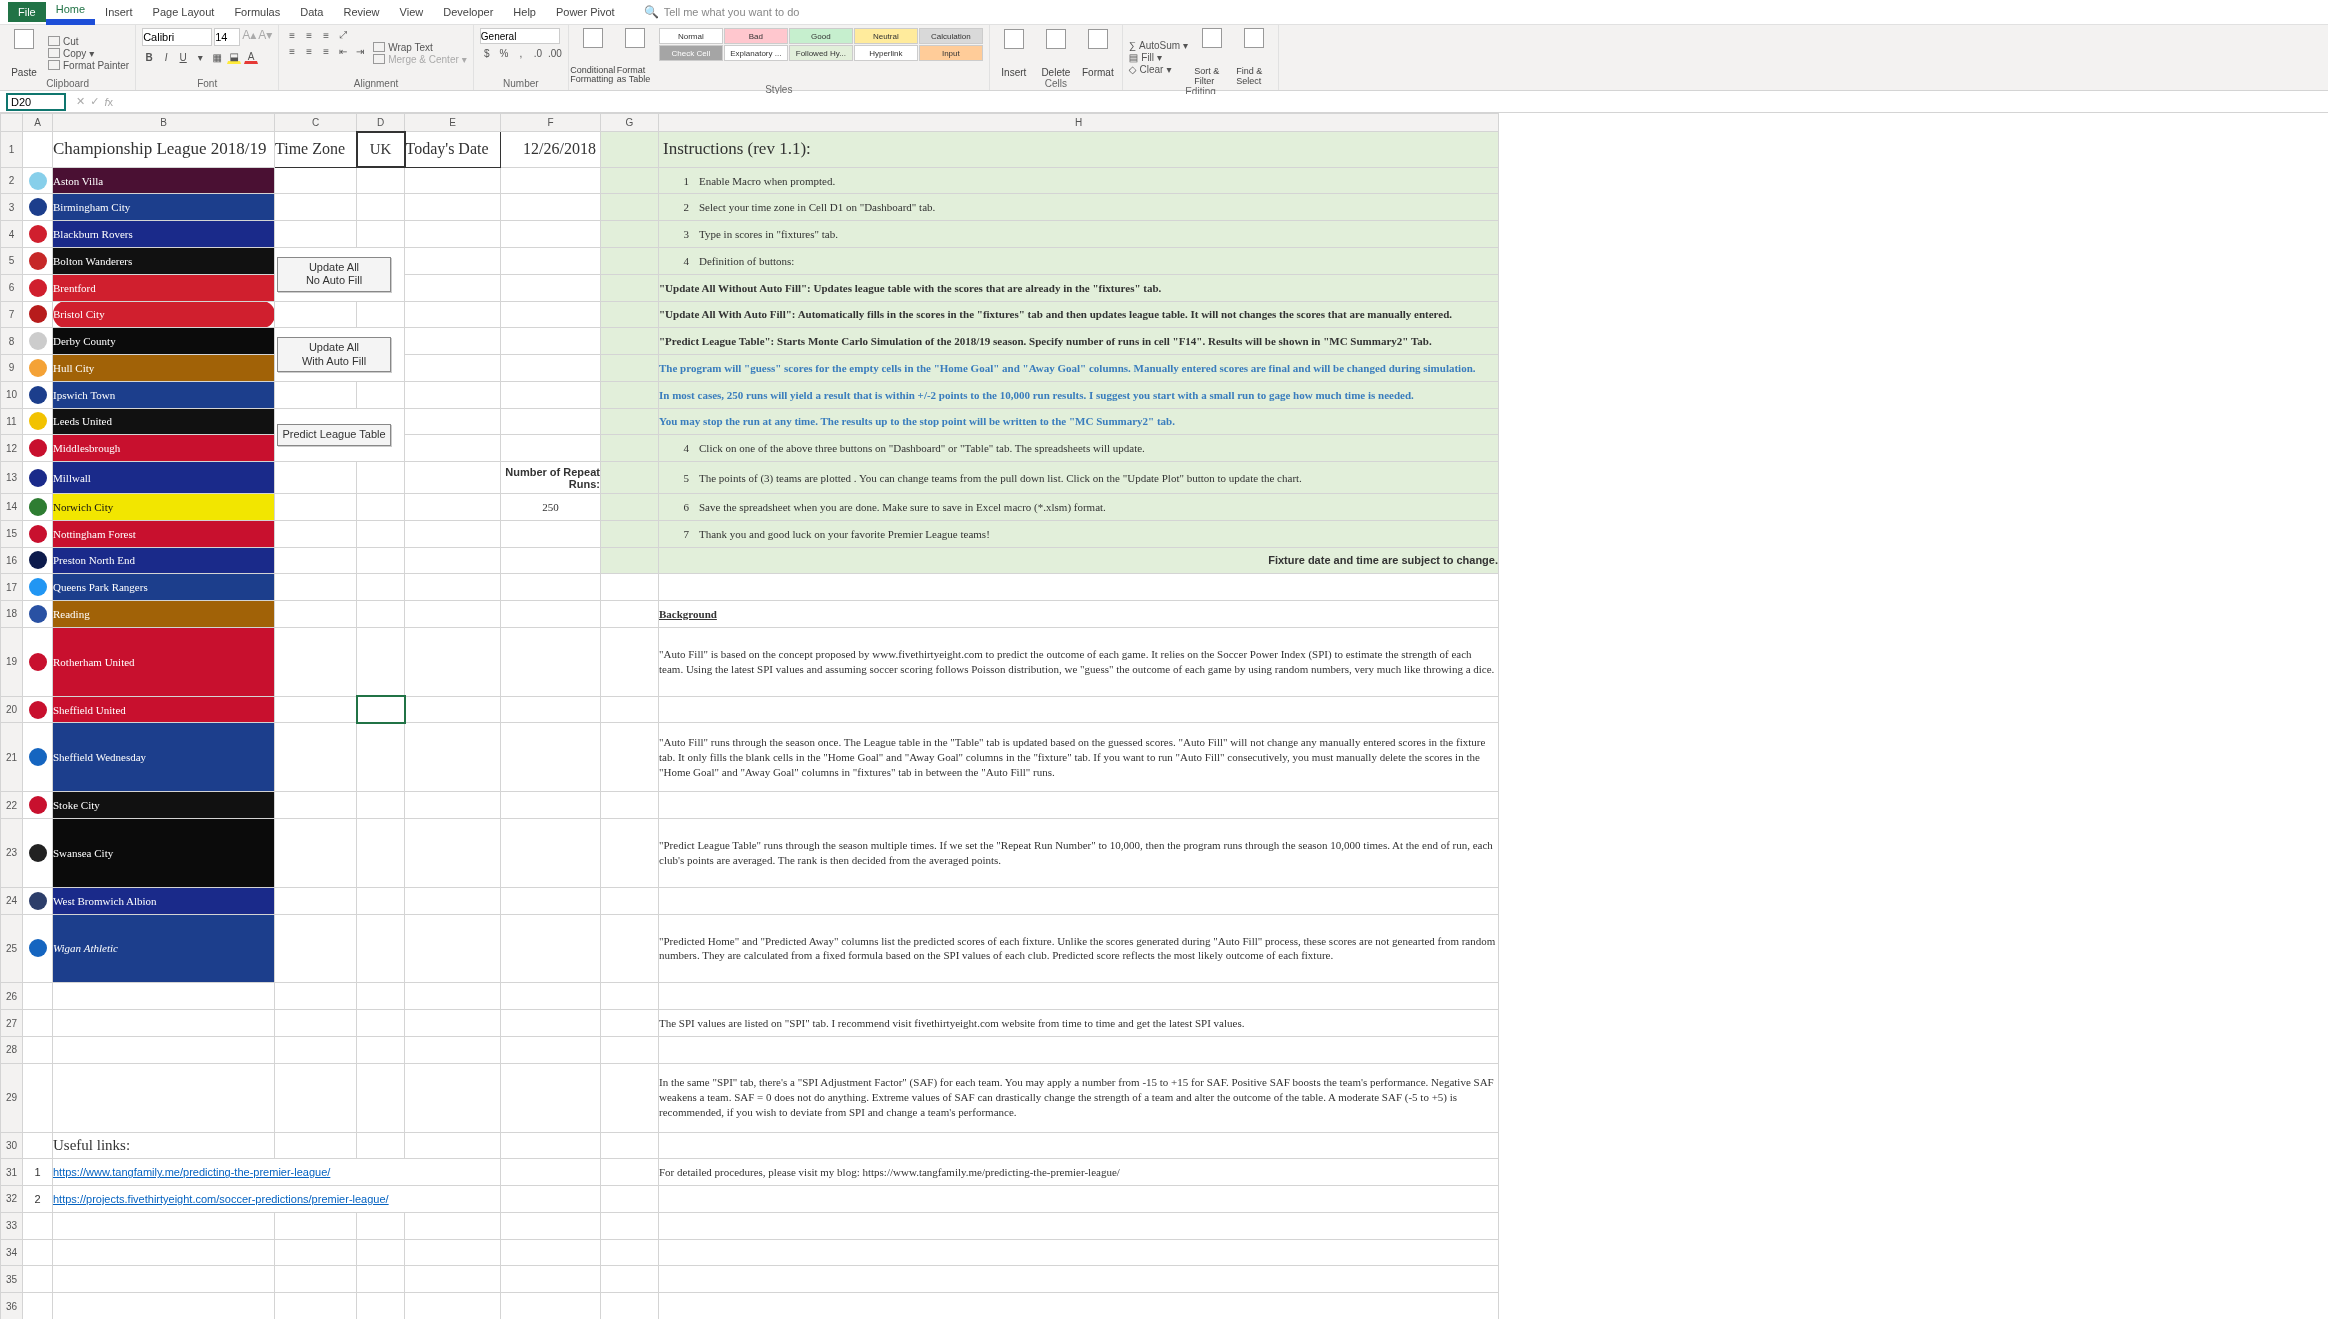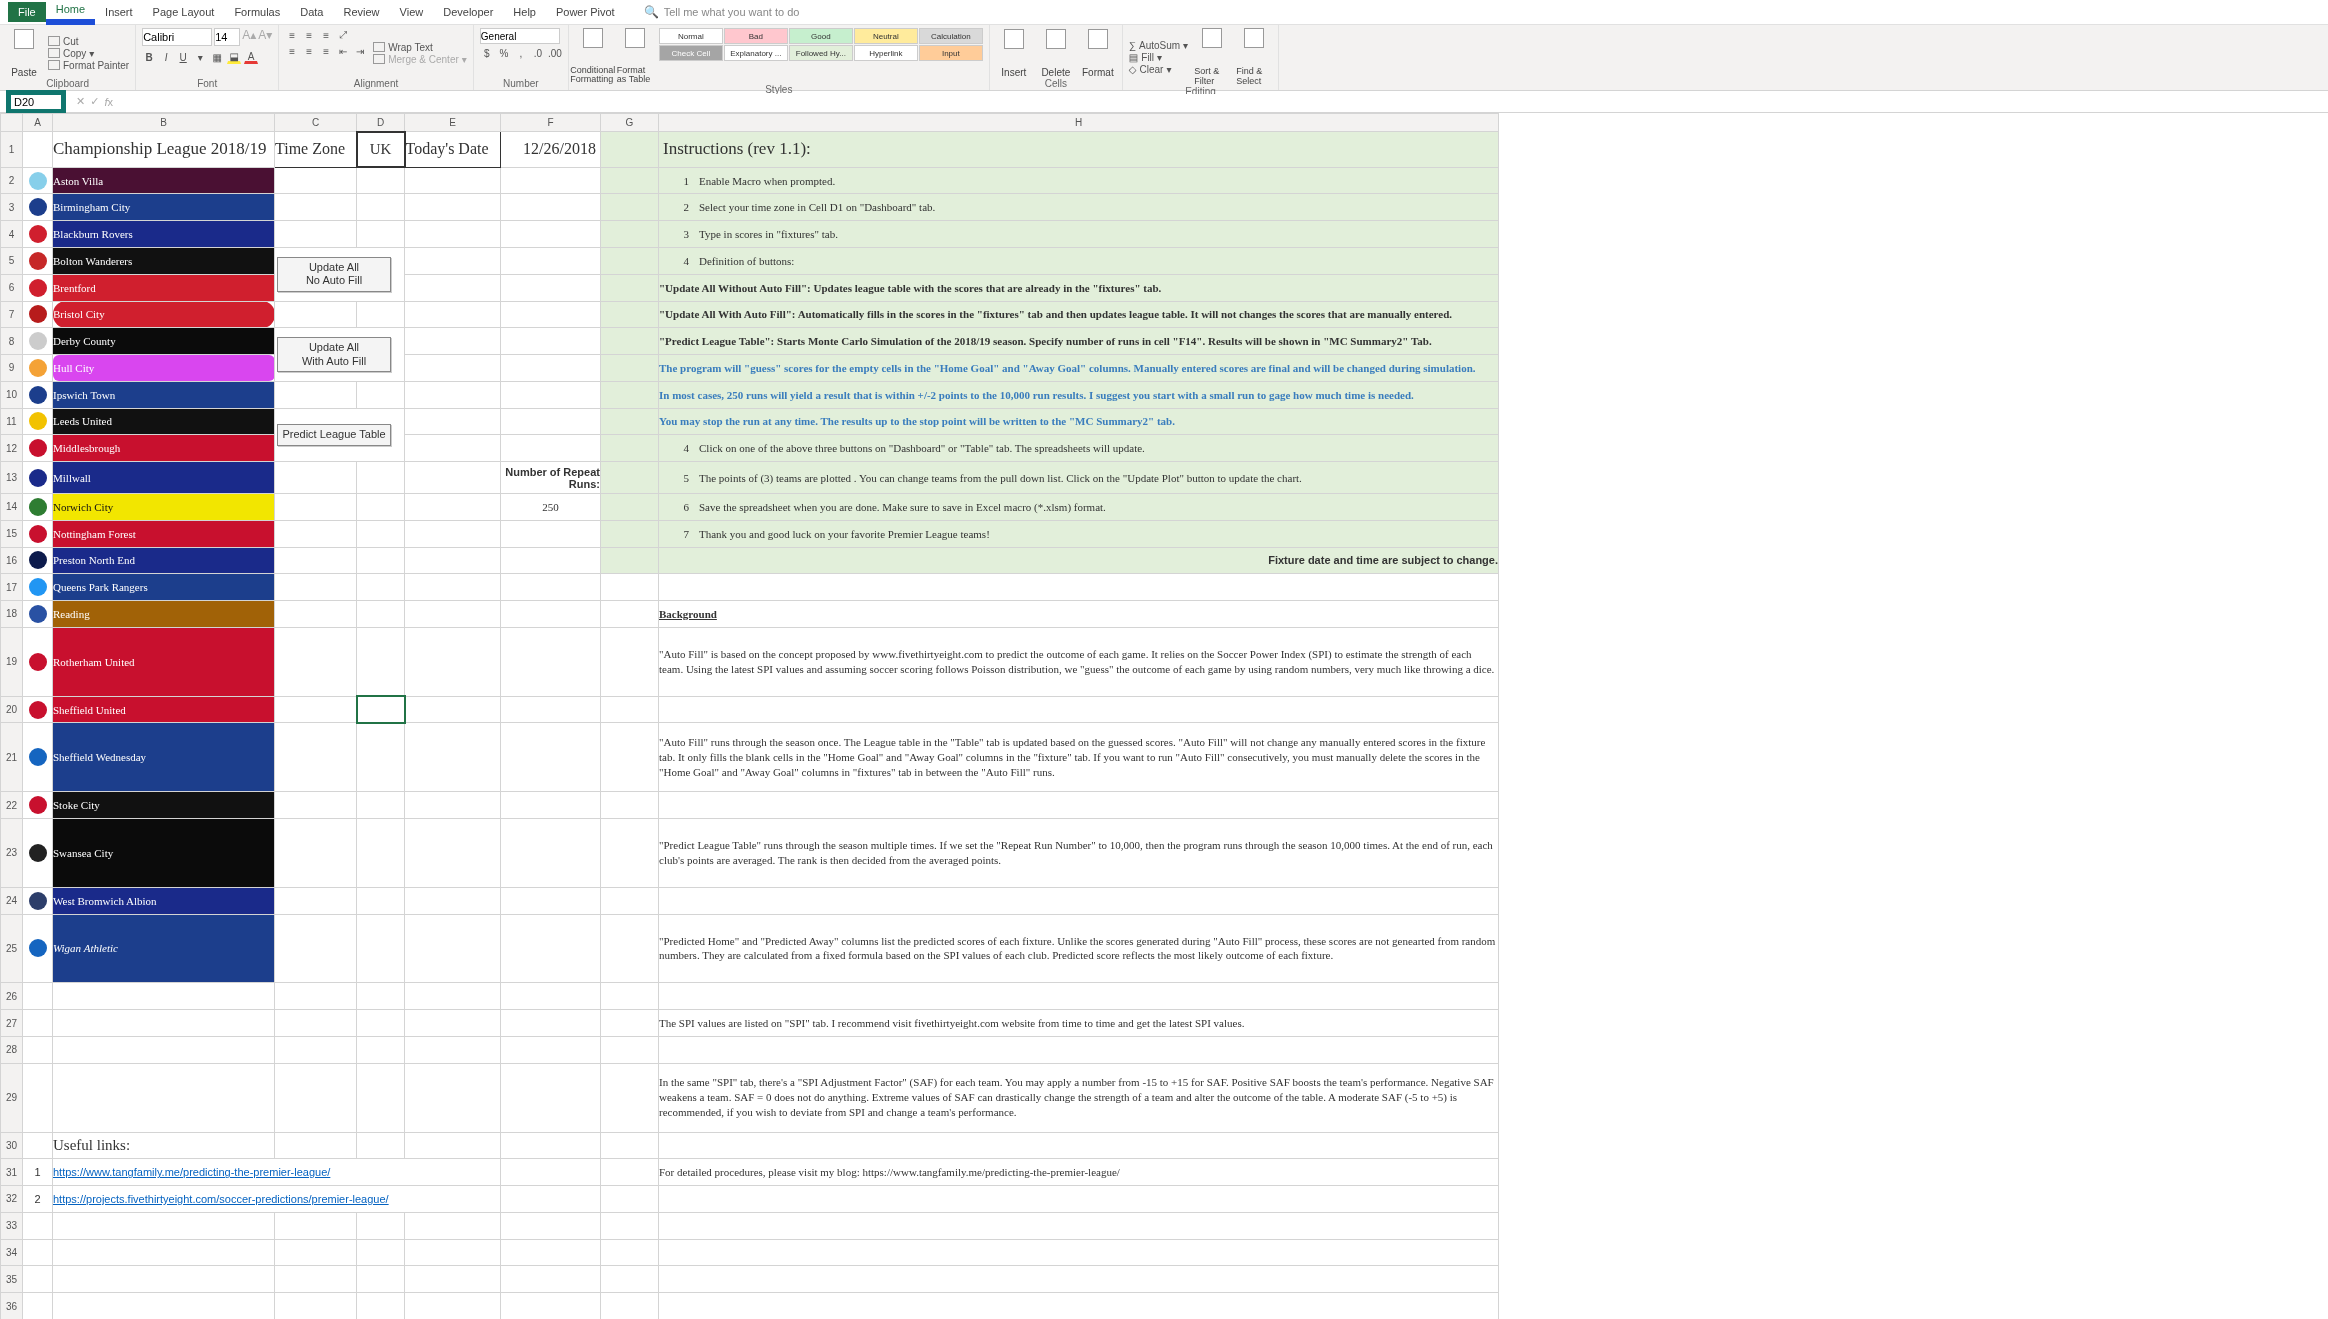--- a/index.html
+++ b/index.html
@@ -25,21 +25,21 @@
 .font-sel { display:flex; gap:2px; margin-bottom:2px;}
 .font-sel input, .font-sel select { font-size:11px; height:18px; border:1px solid #ccc; background:#fff;}
 .icon-row { display:flex; gap:3px;}
 .icon-row span { width:14px; height:14px; display:inline-flex; align-items:center; justify-content:center; font-size:10px; color:#555; border:1px solid transparent;}
 .styles-gal { display:grid; grid-template-columns: repeat(5, 64px); grid-template-rows: 16px 16px; gap:1px;}
 .styles-gal div { border:1px solid #ccc; font-size:8px; display:flex; align-items:center; justify-content:center; padding:0 2px; overflow:hidden;}
 .dim { color:#aaa;}
 
 
 .fbar { display:flex; align-items:center; height:22px; border-bottom:1px solid #d4d4d4; background:#fff;}
-.namebox { width:60px; border:5px solid #0f766e; font-size:11px; padding:1px 3px; margin:0 6px;}
+.namebox { width:60px; border:2px solid #0f766e; font-size:11px; padding:1px 3px; margin:0 6px;}
 .fx-ctrl { display:flex; gap:5px; color:#aaa; font-size:11px; align-items:center; padding:0 4px;}
 .fx-input { flex:1; border:none; font-size:11px; padding:2px;}
 
 
 .sheet-wrap { display:flex; height: calc(100vh - 24px - 66px - 22px); overflow:auto; position:relative;}
 .sheet { border-collapse:collapse; table-layout:fixed;}
 .sheet th, .sheet td { border:1px solid #d4d4d4; font-size:11px; padding:0; height:21px; vertical-align:middle; background:#fff; overflow:hidden;}
 .sheet thead th { background:#f3f2f1; font-weight:normal; text-align:center; height:18px; font-size:10px; color:#555;}
 .sheet tbody th { background:#f3f2f1; font-weight:normal; text-align:center; width:22px; font-size:10px; color:#555;}
 .col-A { width:30px;}
@@ -389,21 +389,21 @@
           <td class="col-E"></td>
           <td class="col-F"></td>
           <td class="iG col-G"></td>
           <td class="inst-note col-H">"Predict League Table":  Starts Monte Carlo Simulation of the 2018/19 season.  Specify number of runs in cell "F14".  Results will be shown in "MC Summary2" Tab.</td>
         </tr>
         <tr>
           <th>9</th>
           <td class="col-A" style="text-align: center;">
             <span class="crest" style="background:#f4a236"></span>
           </td>
-          <td class="teamcell col-B" style="background: #d946ef; border-radius: 6px;">Hull City</td>
+          <td class="teamcell col-B" style="background: #a16207;">Hull City</td>
           <td class="col-E"></td>
           <td class="col-F"></td>
           <td class="iG col-G"></td>
           <td class="inst-note blue col-H">The program will "guess" scores for the empty cells in the "Home Goal" and "Away Goal" columns.  Manually entered scores are final and will be changed during simulation.</td>
         </tr>
         <tr>
           <th>10</th>
           <td class="col-A" style="text-align: center;">
             <span class="crest" style="background:#1c3e8c"></span>
           </td>

